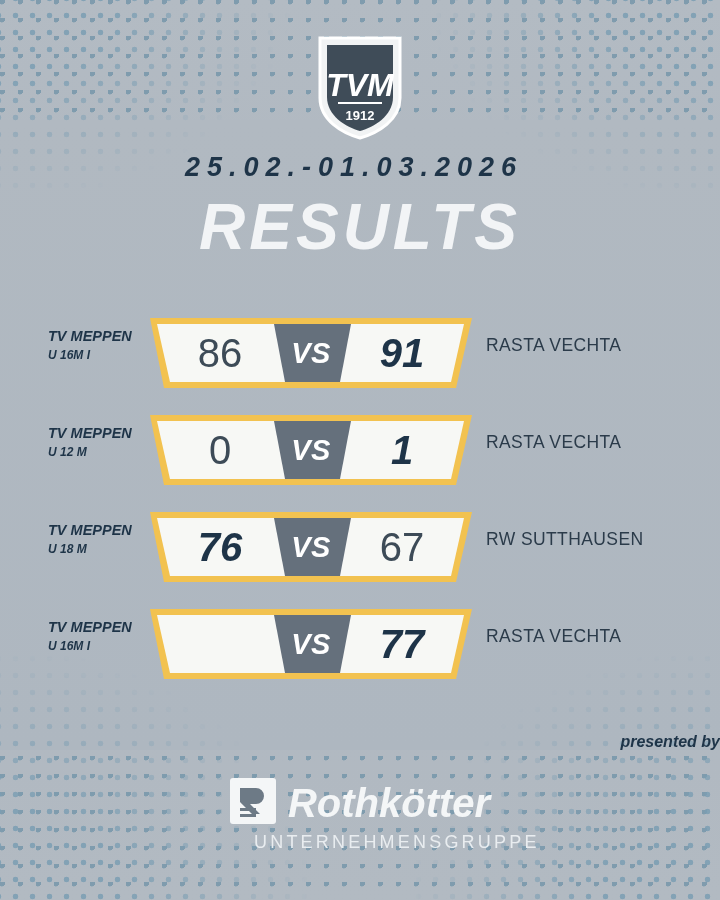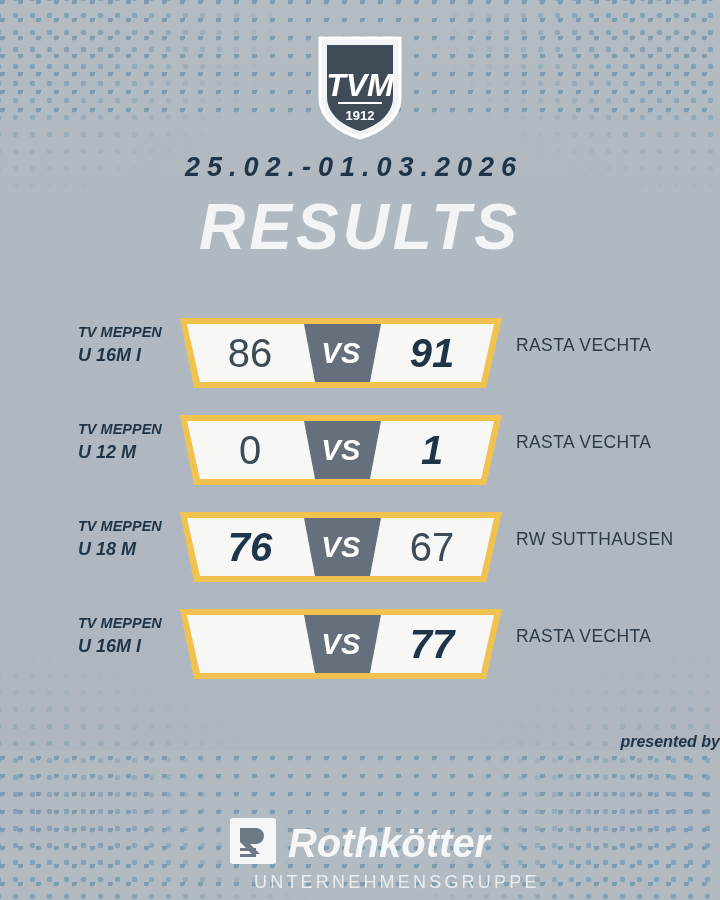--- a/index.html
+++ b/index.html
@@ -99,24 +99,23 @@
   .team-left {
     width: 150px;
     padding-left: 48px;
     box-sizing: border-box;
     color: #1e3448;
     font-size: 14.5px;
     font-weight: bold;
     font-style: italic;
     line-height: 1.35;
     text-align: left;
-    margin-left: 30px;
   }
   .team-left .sub {
-    font-size: 18px;
+    font-size: 12px;
   }
   .scorebar {
     position: relative;
     width: 322px;
     height: 54px;
   }
   .scorebar svg {
     position: absolute;
     left: 0; top: 0;
   }
@@ -168,21 +167,20 @@
     font-weight: bold;
     font-style: italic;
   }
   .sponsor {
     position: absolute;
     top: 778px;
     left: 50%;
     transform: translateX(-50%);
     width: 300px;
     text-align: center;
-    margin-top: 40px;
   }
   .sponsor-row {
     display: flex;
     align-items: center;
     justify-content: center;
     gap: 12px;
   }
   .sponsor-name {
     color: #f4f6f7;
     font-size: 40px;

